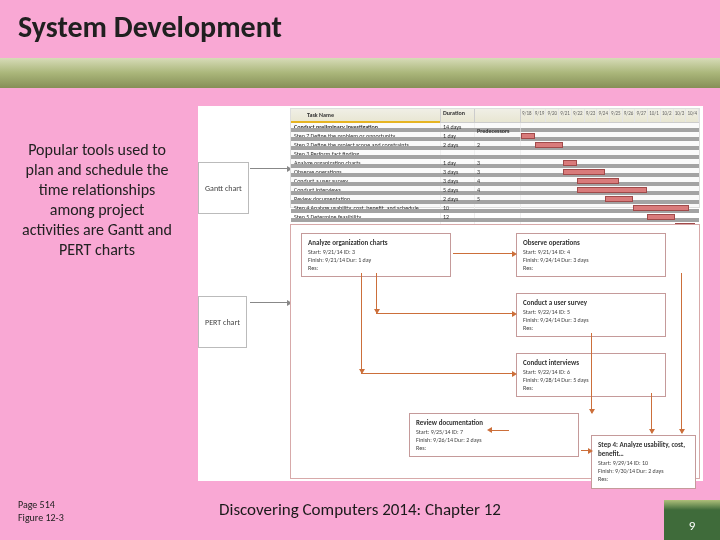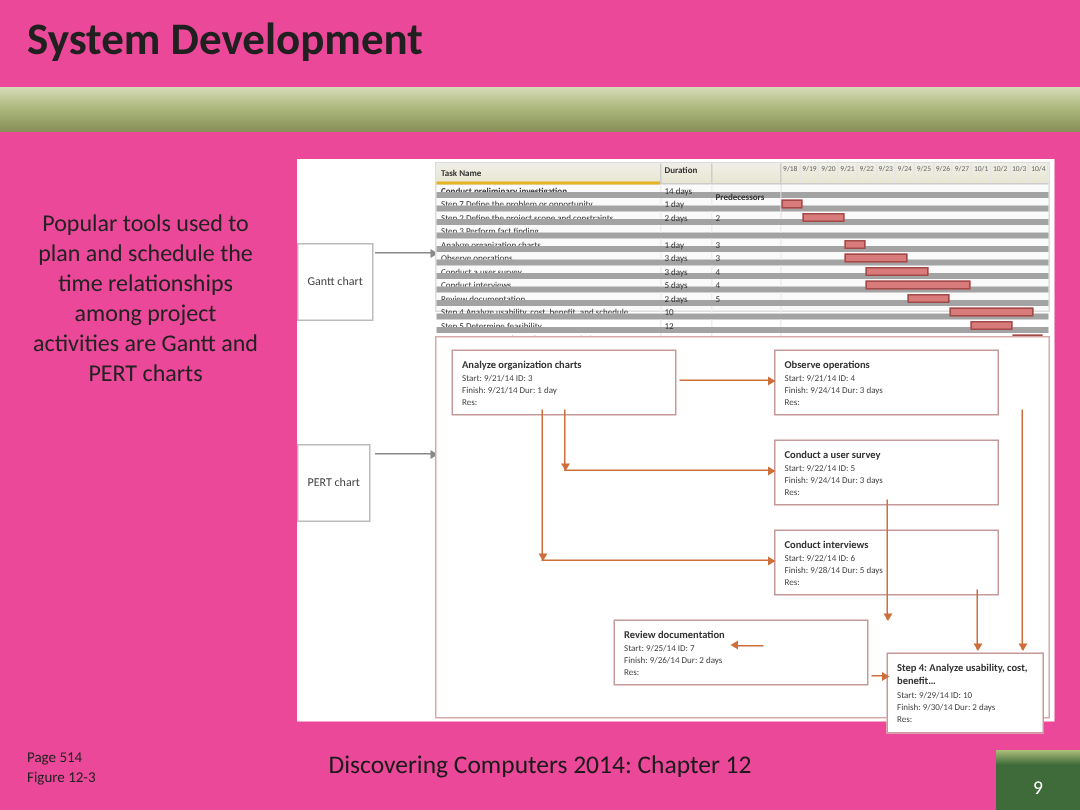--- a/index.html
+++ b/index.html
@@ -1,35 +1,35 @@
 <!DOCTYPE html>
 <html><head>
 <meta charset="utf-8">
 <style>
   * { box-sizing: border-box; margin: 0; padding: 0; }
   html, body { width: 720px; height: 540px; font-family: Calibri, Arial, sans-serif; background: #fff; overflow: hidden; }
-  .slide { width: 720px; height: 540px; position: relative; background: #ec4899; }
+  .slide { width: 720px; height: 540px; position: relative; background: #f9a8d4; }
   .title-block { position: absolute; top: 8px; left: 18px; }
   .title { font-size: 30px; font-weight: 700; color: #202020; }
   .green-bar { position: absolute; top: 58px; left: 0; width: 720px; height: 30px;
     background: linear-gradient(#d7dcb8, #aab67a, #868f57); }
   .body-text { position: absolute; top: 140px; left: 22px; width: 150px; font-size: 16px; color: #222; text-align: center; line-height: 1.25; }
   .figure-area { position: absolute; top: 106px; left: 198px; width: 505px; height: 375px; background: #fff; }
   
   .chart-label { position: absolute; border: 1px solid #bbb; background: #fff; font-size: 8px; color: #444; padding: 20px 6px; }
   .gantt-label { top: 56px; left: 0; }
   .pert-label  { top: 190px; left: 0; }
   .arrow-r { position: absolute; height: 0; border-top: 1px solid #888; }
   .arrow-r::after { content:""; position:absolute; right:-4px; top:-3px; border-left:5px solid #888; border-top:3px solid transparent; border-bottom:3px solid transparent; }
   .ar1 { top: 62px; left: 52px; width: 38px; }
   .ar2 { top: 196px; left: 52px; width: 38px; }
   
   .gantt { position: absolute; top: 2px; left: 92px; width: 410px; height: 100px; border:1px solid #ddd; background:#fafafa; font-size: 6px; color:#333; }
   .gantt-head { display:flex; height:14px; background:linear-gradient(#f0efe6,#e8e6d2); border-bottom:1px solid #ccc; }
-  .col-task { width: 150px; border-right:1px solid #ccc; padding:2px 3px; font-weight:600; position:relative; }
+  .col-task { width: 150px; border-right:1px solid #ccc; padding:2px 16px; font-weight:600; position:relative; }
   .col-task::after{content:""; position:absolute; left:0; right:0; bottom:-1px; height:2px; background:#e6b422;}
   .col-dur  { width: 34px; border-right:1px solid #ccc; padding:0 2px; font-weight:600;}
   .col-pre  { width: 46px; border-right:1px solid #ccc; padding:18px 2px; font-weight:600;}
   .col-time { flex:1; display:flex; }
   .col-time span{ flex:1; border-right:1px solid #e5e5e5; padding:1px 0; text-align:center; font-size:5px; color:#666;}
   .g-row { display:flex; height:9px; border-bottom:4px solid #a3a3a3; }
   .g-row .t { width:150px; padding:0 3px; border-right:1px solid #eee; white-space:nowrap; overflow:hidden; }
   .g-row .d { width:34px; padding:0 2px; border-right:1px solid #eee; }
   .g-row .p { width:46px; padding:0 2px; border-right:1px solid #eee; }
   .g-row .bar-area { flex:1; position:relative; }

